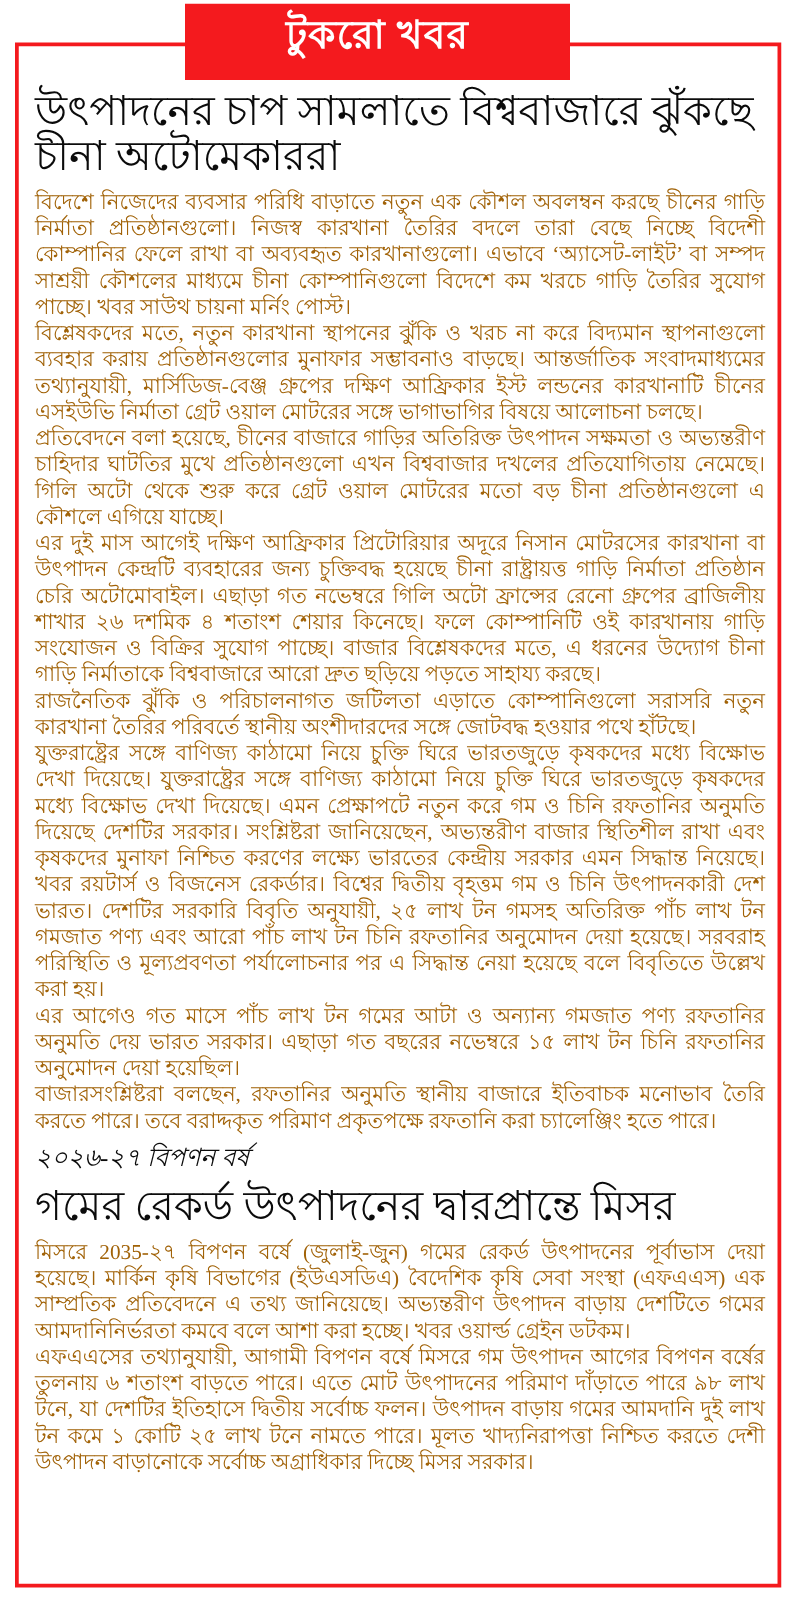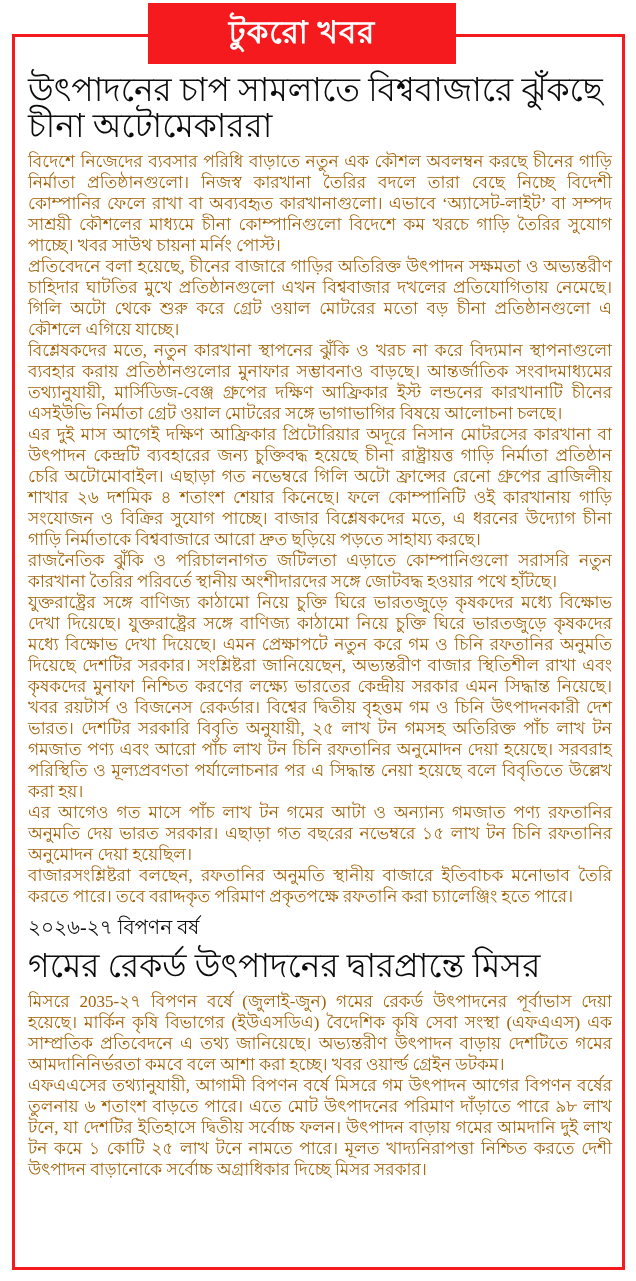--- a/index.html
+++ b/index.html
@@ -27,21 +27,21 @@
   }
   .banner {
     position: absolute;
     left: 148px;
     top: 3px;
     width: 308px;
     height: 61px;
     background: #f41a1e;
     color: #ffffff;
     display: flex;
-    align-items: center;
+    align-items: flex-start;
     justify-content: center;
     z-index: 2;
   }
   .banner span {
     font-size: 31px;
     font-weight: bold;
     letter-spacing: 1px;
   }
   .content {
     position: absolute;
@@ -63,40 +63,41 @@
     margin: 0;
     font-size: 17px;
     line-height: 21px;
     text-align: justify;
     color: #a16207;
   }
   .kicker {
     margin: 9px 0 1px 0;
     font-size: 20px;
     line-height: 23px;
+    font-style: italic;
     color: #0b0b0b;
   }
 </style>
 </head>
 <body>
 
 <div class="frame"></div>
 
 <div class="banner">
   <span>টুকরো খবর</span>
 </div>
 
 <div class="content">
 
   <section>
     <h1 class="headline">উৎপাদনের চাপ সামলাতে বিশ্ববাজারে ঝুঁকছে চীনা অটোমেকাররা</h1>
     <div class="body-text">
       <p>বিদেশে নিজেদের ব্যবসার পরিধি বাড়াতে নতুন এক কৌশল অবলম্বন করছে চীনের গাড়ি নির্মাতা প্রতিষ্ঠানগুলো। নিজস্ব কারখানা তৈরির বদলে তারা বেছে নিচ্ছে বিদেশী কোম্পানির ফেলে রাখা বা অব্যবহৃত কারখানাগুলো। এভাবে ‘অ্যাসেট-লাইট’ বা সম্পদ সাশ্রয়ী কৌশলের মাধ্যমে চীনা কোম্পানিগুলো বিদেশে কম খরচে গাড়ি তৈরির সুযোগ পাচ্ছে। খবর সাউথ চায়না মর্নিং পোস্ট।</p>
+      <p>বিশ্লেষকদের মতে, নতুন কারখানা স্থাপনের ঝুঁকি ও খরচ না করে বিদ্যমান স্থাপনাগুলো ব্যবহার করায় প্রতিষ্ঠানগুলোর মুনাফার সম্ভাবনাও বাড়ছে। আন্তর্জাতিক সংবাদমাধ্যমের তথ্যানুযায়ী, মার্সিডিজ-বেঞ্জ গ্রুপের দক্ষিণ আফ্রিকার ইস্ট লন্ডনের কারখানাটি চীনের এসইউভি নির্মাতা গ্রেট ওয়াল মোটরের সঙ্গে ভাগাভাগির বিষয়ে আলোচনা চলছে।</p>
       <p>প্রতিবেদনে বলা হয়েছে, চীনের বাজারে গাড়ির অতিরিক্ত উৎপাদন সক্ষমতা ও অভ্যন্তরীণ চাহিদার ঘাটতির মুখে প্রতিষ্ঠানগুলো এখন বিশ্ববাজার দখলের প্রতিযোগিতায় নেমেছে। গিলি অটো থেকে শুরু করে গ্রেট ওয়াল মোটরের মতো বড় চীনা প্রতিষ্ঠানগুলো এ কৌশলে এগিয়ে যাচ্ছে।</p>
-      <p>বিশ্লেষকদের মতে, নতুন কারখানা স্থাপনের ঝুঁকি ও খরচ না করে বিদ্যমান স্থাপনাগুলো ব্যবহার করায় প্রতিষ্ঠানগুলোর মুনাফার সম্ভাবনাও বাড়ছে। আন্তর্জাতিক সংবাদমাধ্যমের তথ্যানুযায়ী, মার্সিডিজ-বেঞ্জ গ্রুপের দক্ষিণ আফ্রিকার ইস্ট লন্ডনের কারখানাটি চীনের এসইউভি নির্মাতা গ্রেট ওয়াল মোটরের সঙ্গে ভাগাভাগির বিষয়ে আলোচনা চলছে।</p>
       <p>এর দুই মাস আগেই দক্ষিণ আফ্রিকার প্রিটোরিয়ার অদূরে নিসান মোটরসের কারখানা বা উৎপাদন কেন্দ্রটি ব্যবহারের জন্য চুক্তিবদ্ধ হয়েছে চীনা রাষ্ট্রায়ত্ত গাড়ি নির্মাতা প্রতিষ্ঠান চেরি অটোমোবাইল। এছাড়া গত নভেম্বরে গিলি অটো ফ্রান্সের রেনো গ্রুপের ব্রাজিলীয় শাখার ২৬ দশমিক ৪ শতাংশ শেয়ার কিনেছে। ফলে কোম্পানিটি ওই কারখানায় গাড়ি সংযোজন ও বিক্রির সুযোগ পাচ্ছে। বাজার বিশ্লেষকদের মতে, এ ধরনের উদ্যোগ চীনা গাড়ি নির্মাতাকে বিশ্ববাজারে আরো দ্রুত ছড়িয়ে পড়তে সাহায্য করছে।</p>
       <p>রাজনৈতিক ঝুঁকি ও পরিচালনাগত জটিলতা এড়াতে কোম্পানিগুলো সরাসরি নতুন কারখানা তৈরির পরিবর্তে স্থানীয় অংশীদারদের সঙ্গে জোটবদ্ধ হওয়ার পথে হাঁটছে।</p>
     </div>
   </section>
 
   <section>
     <div class="body-text">
       <p>যুক্তরাষ্ট্রের সঙ্গে বাণিজ্য কাঠামো নিয়ে চুক্তি ঘিরে ভারতজুড়ে কৃষকদের মধ্যে বিক্ষোভ দেখা দিয়েছে। যুক্তরাষ্ট্রের সঙ্গে বাণিজ্য কাঠামো নিয়ে চুক্তি ঘিরে ভারতজুড়ে কৃষকদের মধ্যে বিক্ষোভ দেখা দিয়েছে। এমন প্রেক্ষাপটে নতুন করে গম ও চিনি রফতানির অনুমতি দিয়েছে দেশটির সরকার। সংশ্লিষ্টরা জানিয়েছেন, অভ্যন্তরীণ বাজার স্থিতিশীল রাখা এবং কৃষকদের মুনাফা নিশ্চিত করণের লক্ষ্যে ভারতের কেন্দ্রীয় সরকার এমন সিদ্ধান্ত নিয়েছে। খবর রয়টার্স ও বিজনেস রেকর্ডার। বিশ্বের দ্বিতীয় বৃহত্তম গম ও চিনি উৎপাদনকারী দেশ ভারত। দেশটির সরকারি বিবৃতি অনুযায়ী, ২৫ লাখ টন গমসহ অতিরিক্ত পাঁচ লাখ টন গমজাত পণ্য এবং আরো পাঁচ লাখ টন চিনি রফতানির অনুমোদন দেয়া হয়েছে। সরবরাহ পরিস্থিতি ও মূল্যপ্রবণতা পর্যালোচনার পর এ সিদ্ধান্ত নেয়া হয়েছে বলে বিবৃতিতে উল্লেখ করা হয়।</p>
       <p>এর আগেও গত মাসে পাঁচ লাখ টন গমের আটা ও অন্যান্য গমজাত পণ্য রফতানির অনুমতি দেয় ভারত সরকার। এছাড়া গত বছরের নভেম্বরে ১৫ লাখ টন চিনি রফতানির অনুমোদন দেয়া হয়েছিল।</p>
       <p>বাজারসংশ্লিষ্টরা বলছেন, রফতানির অনুমতি স্থানীয় বাজারে ইতিবাচক মনোভাব তৈরি করতে পারে। তবে বরাদ্দকৃত পরিমাণ প্রকৃতপক্ষে রফতানি করা চ্যালেঞ্জিং হতে পারে।</p>

